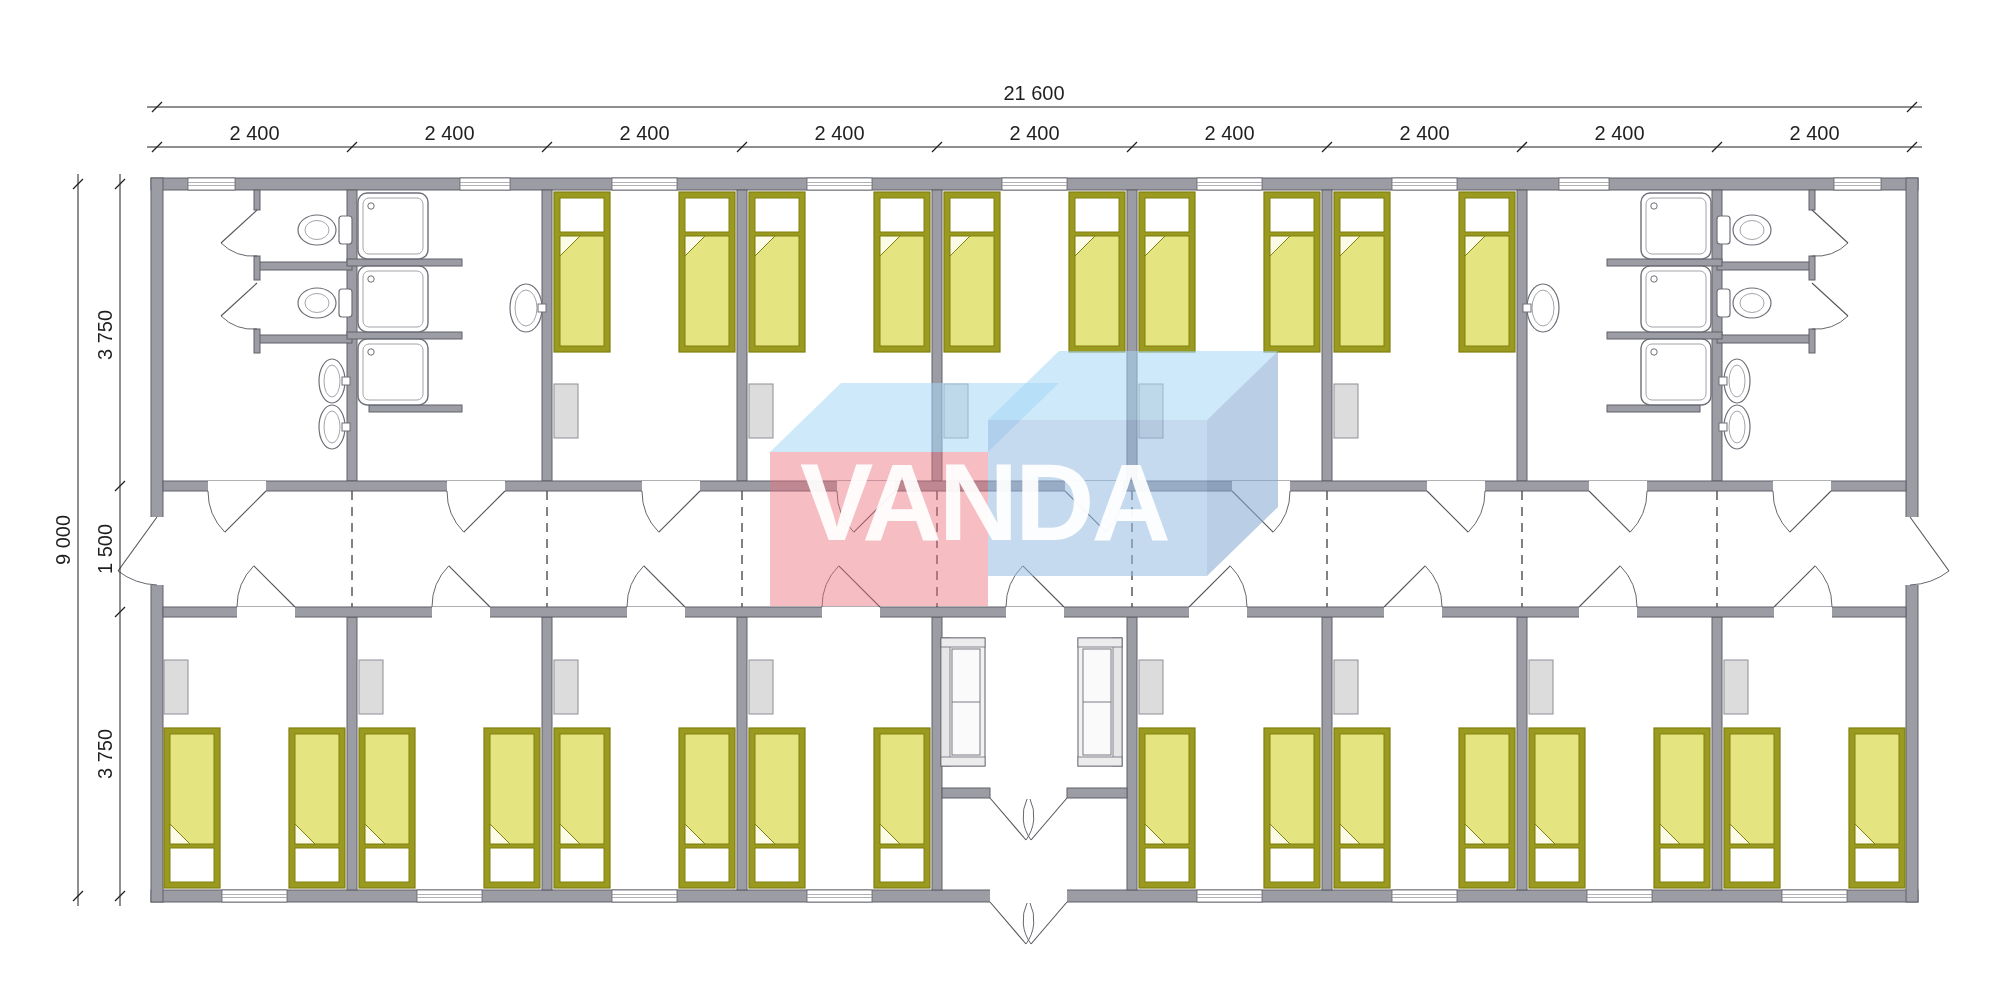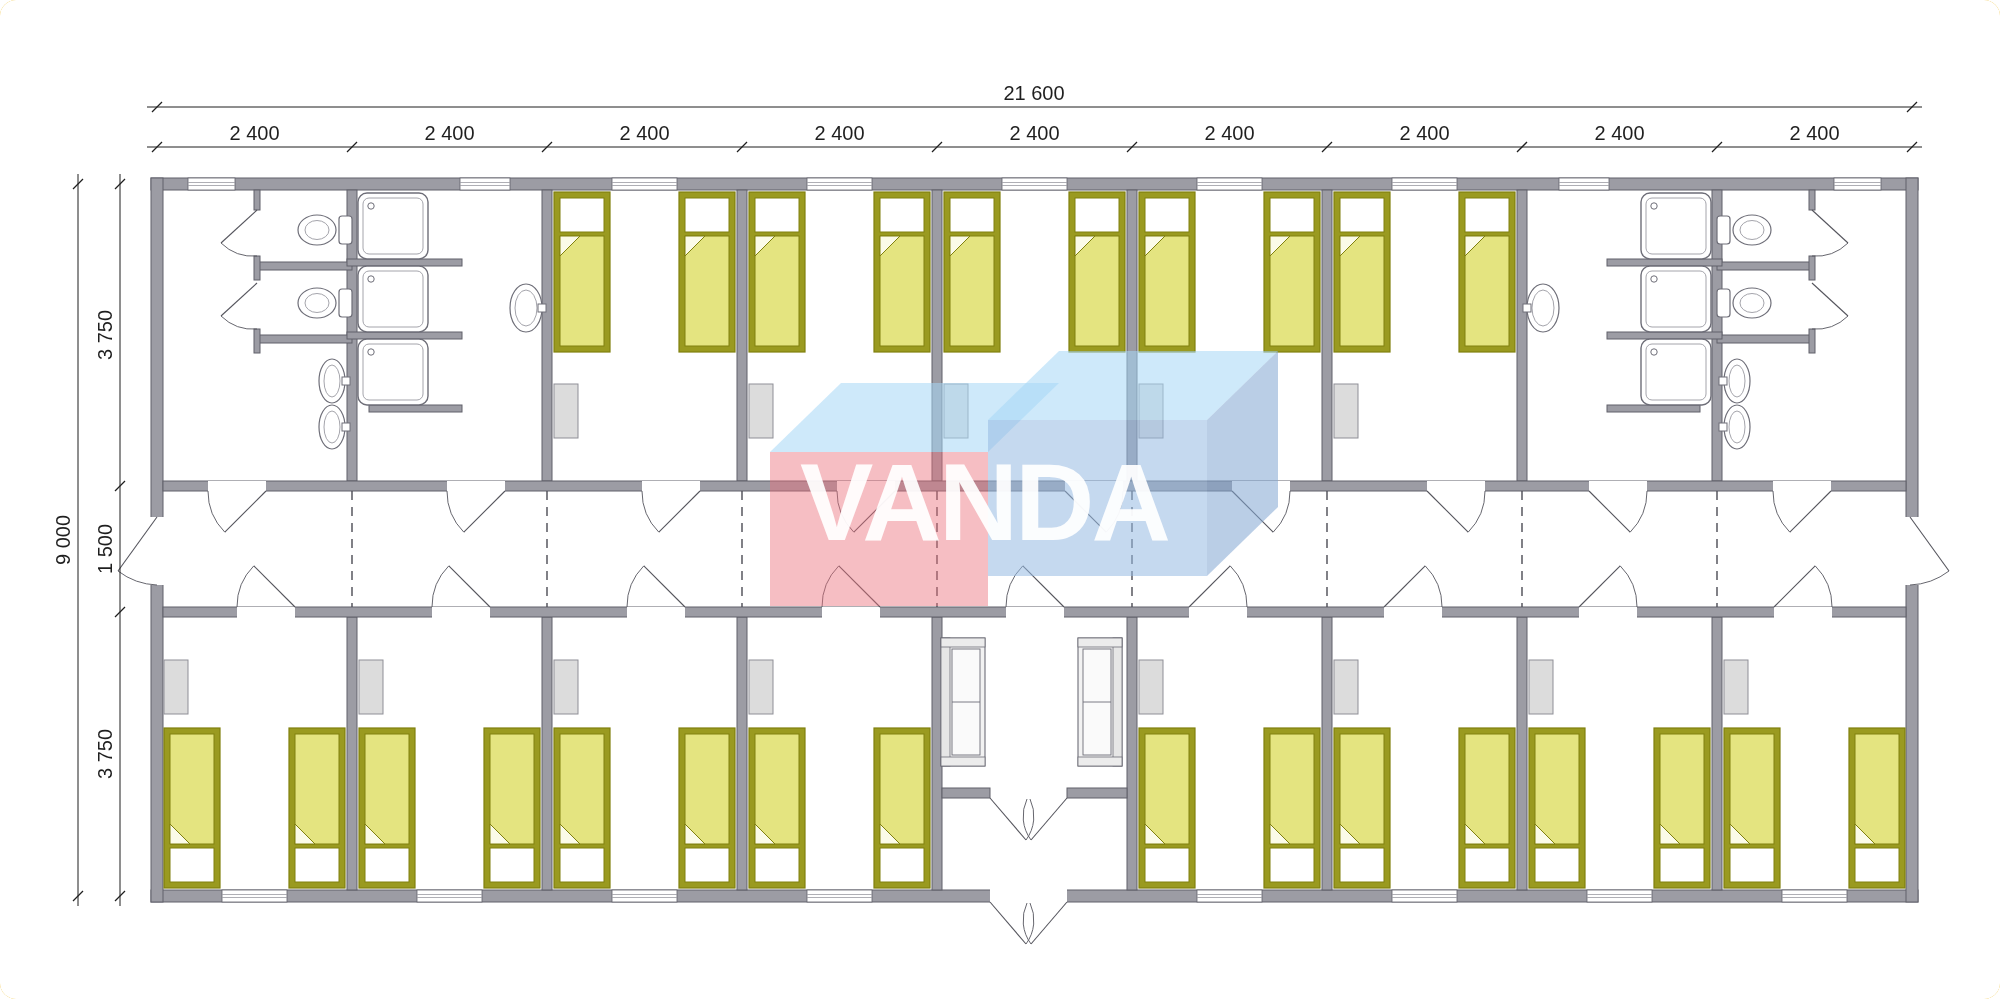--- a/index.html
+++ b/index.html
@@ -1,16 +1,16 @@
 <!DOCTYPE html>
 <html><head>
 <meta charset="utf-8">
 <style>
   html,body{margin:0;padding:0;background:#ffffff;}
-  .stage{width:2000px;height:999px;position:relative;background:#eab308;overflow:hidden;border-radius:16px;}
+  .stage{width:2000px;height:999px;position:relative;background:#eab308;overflow:hidden;}
   svg{display:block;}
   text{font-family:"Liberation Sans","DejaVu Sans",sans-serif;}
 </style>
 </head>
 <body>
 
 <div class="stage">
   <svg id="plan" width="2000" height="999" viewBox="0 0 2000 999">
       <rect x="0" y="0" width="2000" height="999" fill="#ffffff"></rect>
       <g>

